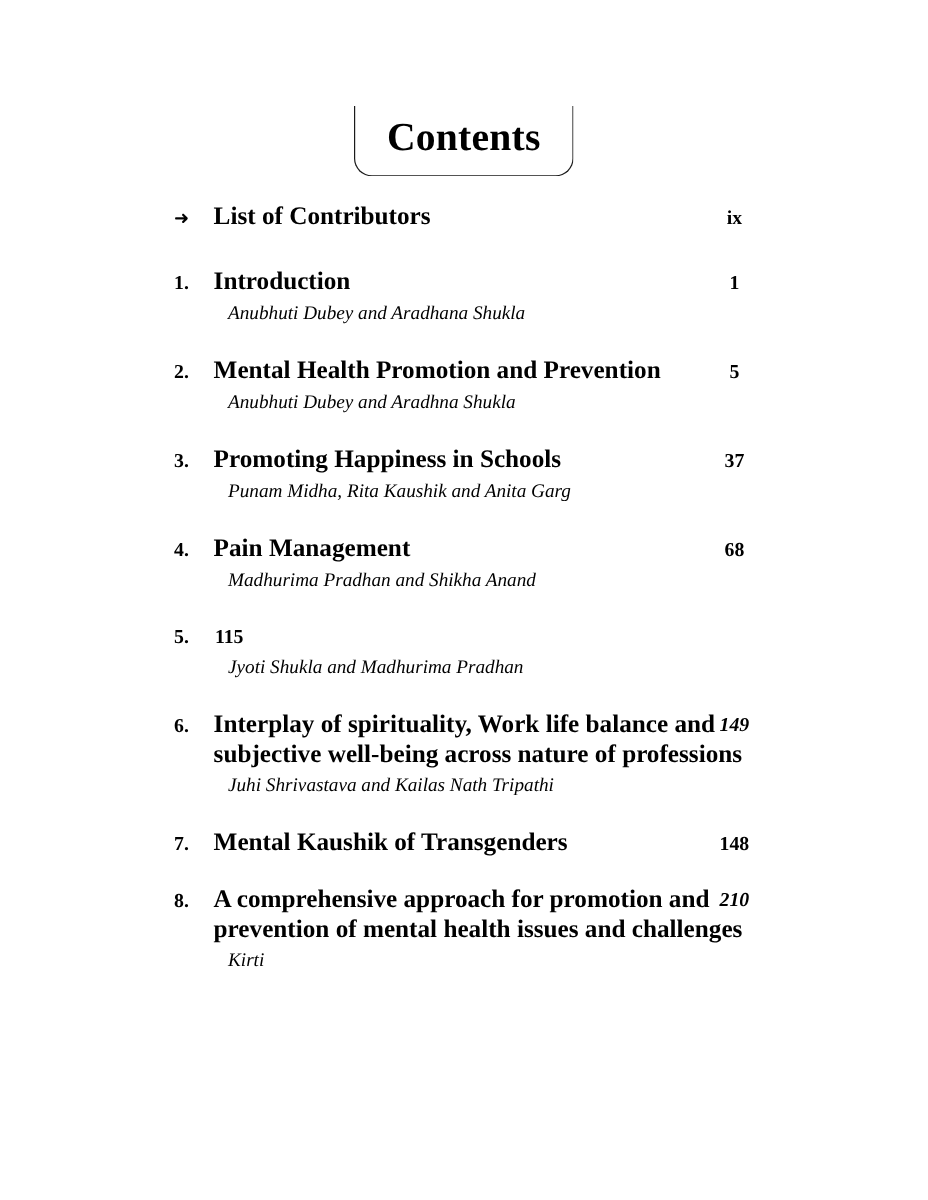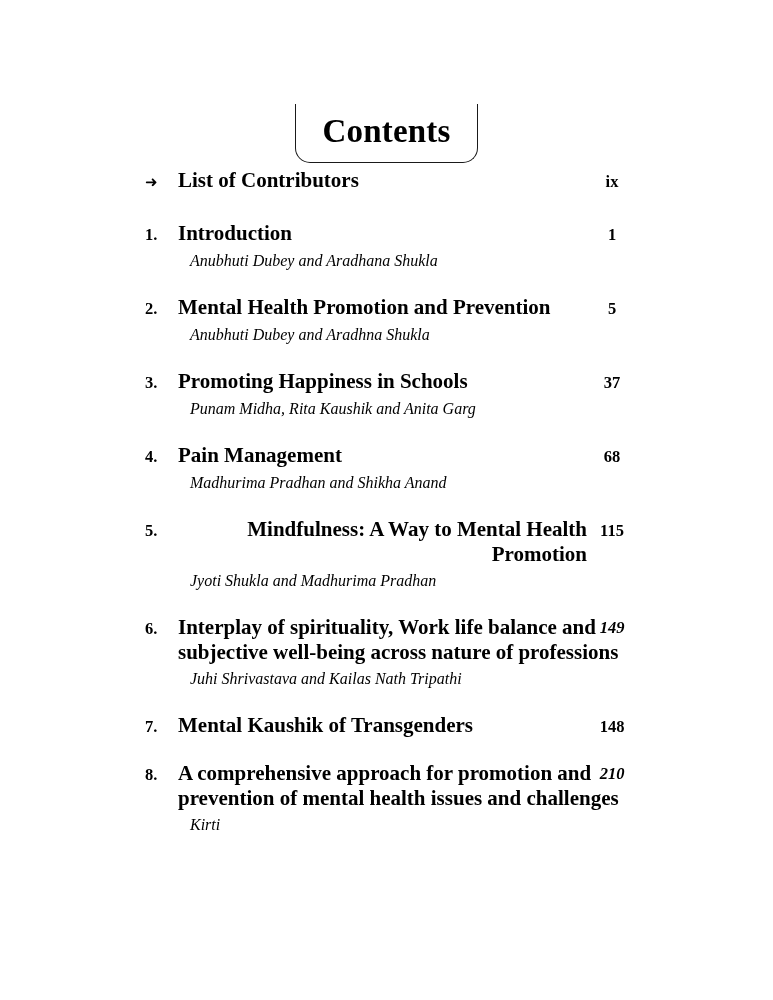--- a/index.html
+++ b/index.html
@@ -22,21 +22,21 @@
     top: 0;
     left: 0;
     width: 773px;
     height: 1000px;
     background: #ffffff;
   }
 
   
   .title-wrap {
     position: absolute;
-    top: 104px;
+    top: 88px;
     left: 0;
     width: 773px;
     display: flex;
     justify-content: center;
   }
   .title-box {
     position: relative;
     box-sizing: border-box;
     min-width: 162px;
     padding: 5px 26px 9px 26px;
@@ -207,21 +207,20 @@
             </div>
             <div class="authors">Madhurima Pradhan and Shikha Anand</div>
           </div>
         </div>
       </div>
       <div class="entry">
         <div class="entry-row">
           <div class="marker">5.</div>
           <div class="entry-body">
             <div class="title-line">
-              <span class="ch-title">Mindfulness: A Way to Mental Health Promotion</span>
               <span class="ch-page">115</span>
             </div>
             <div class="authors">Jyoti Shukla and Madhurima Pradhan</div>
           </div>
         </div>
       </div>
       <div class="entry">
         <div class="entry-row">
           <div class="marker">6.</div>
           <div class="entry-body">

